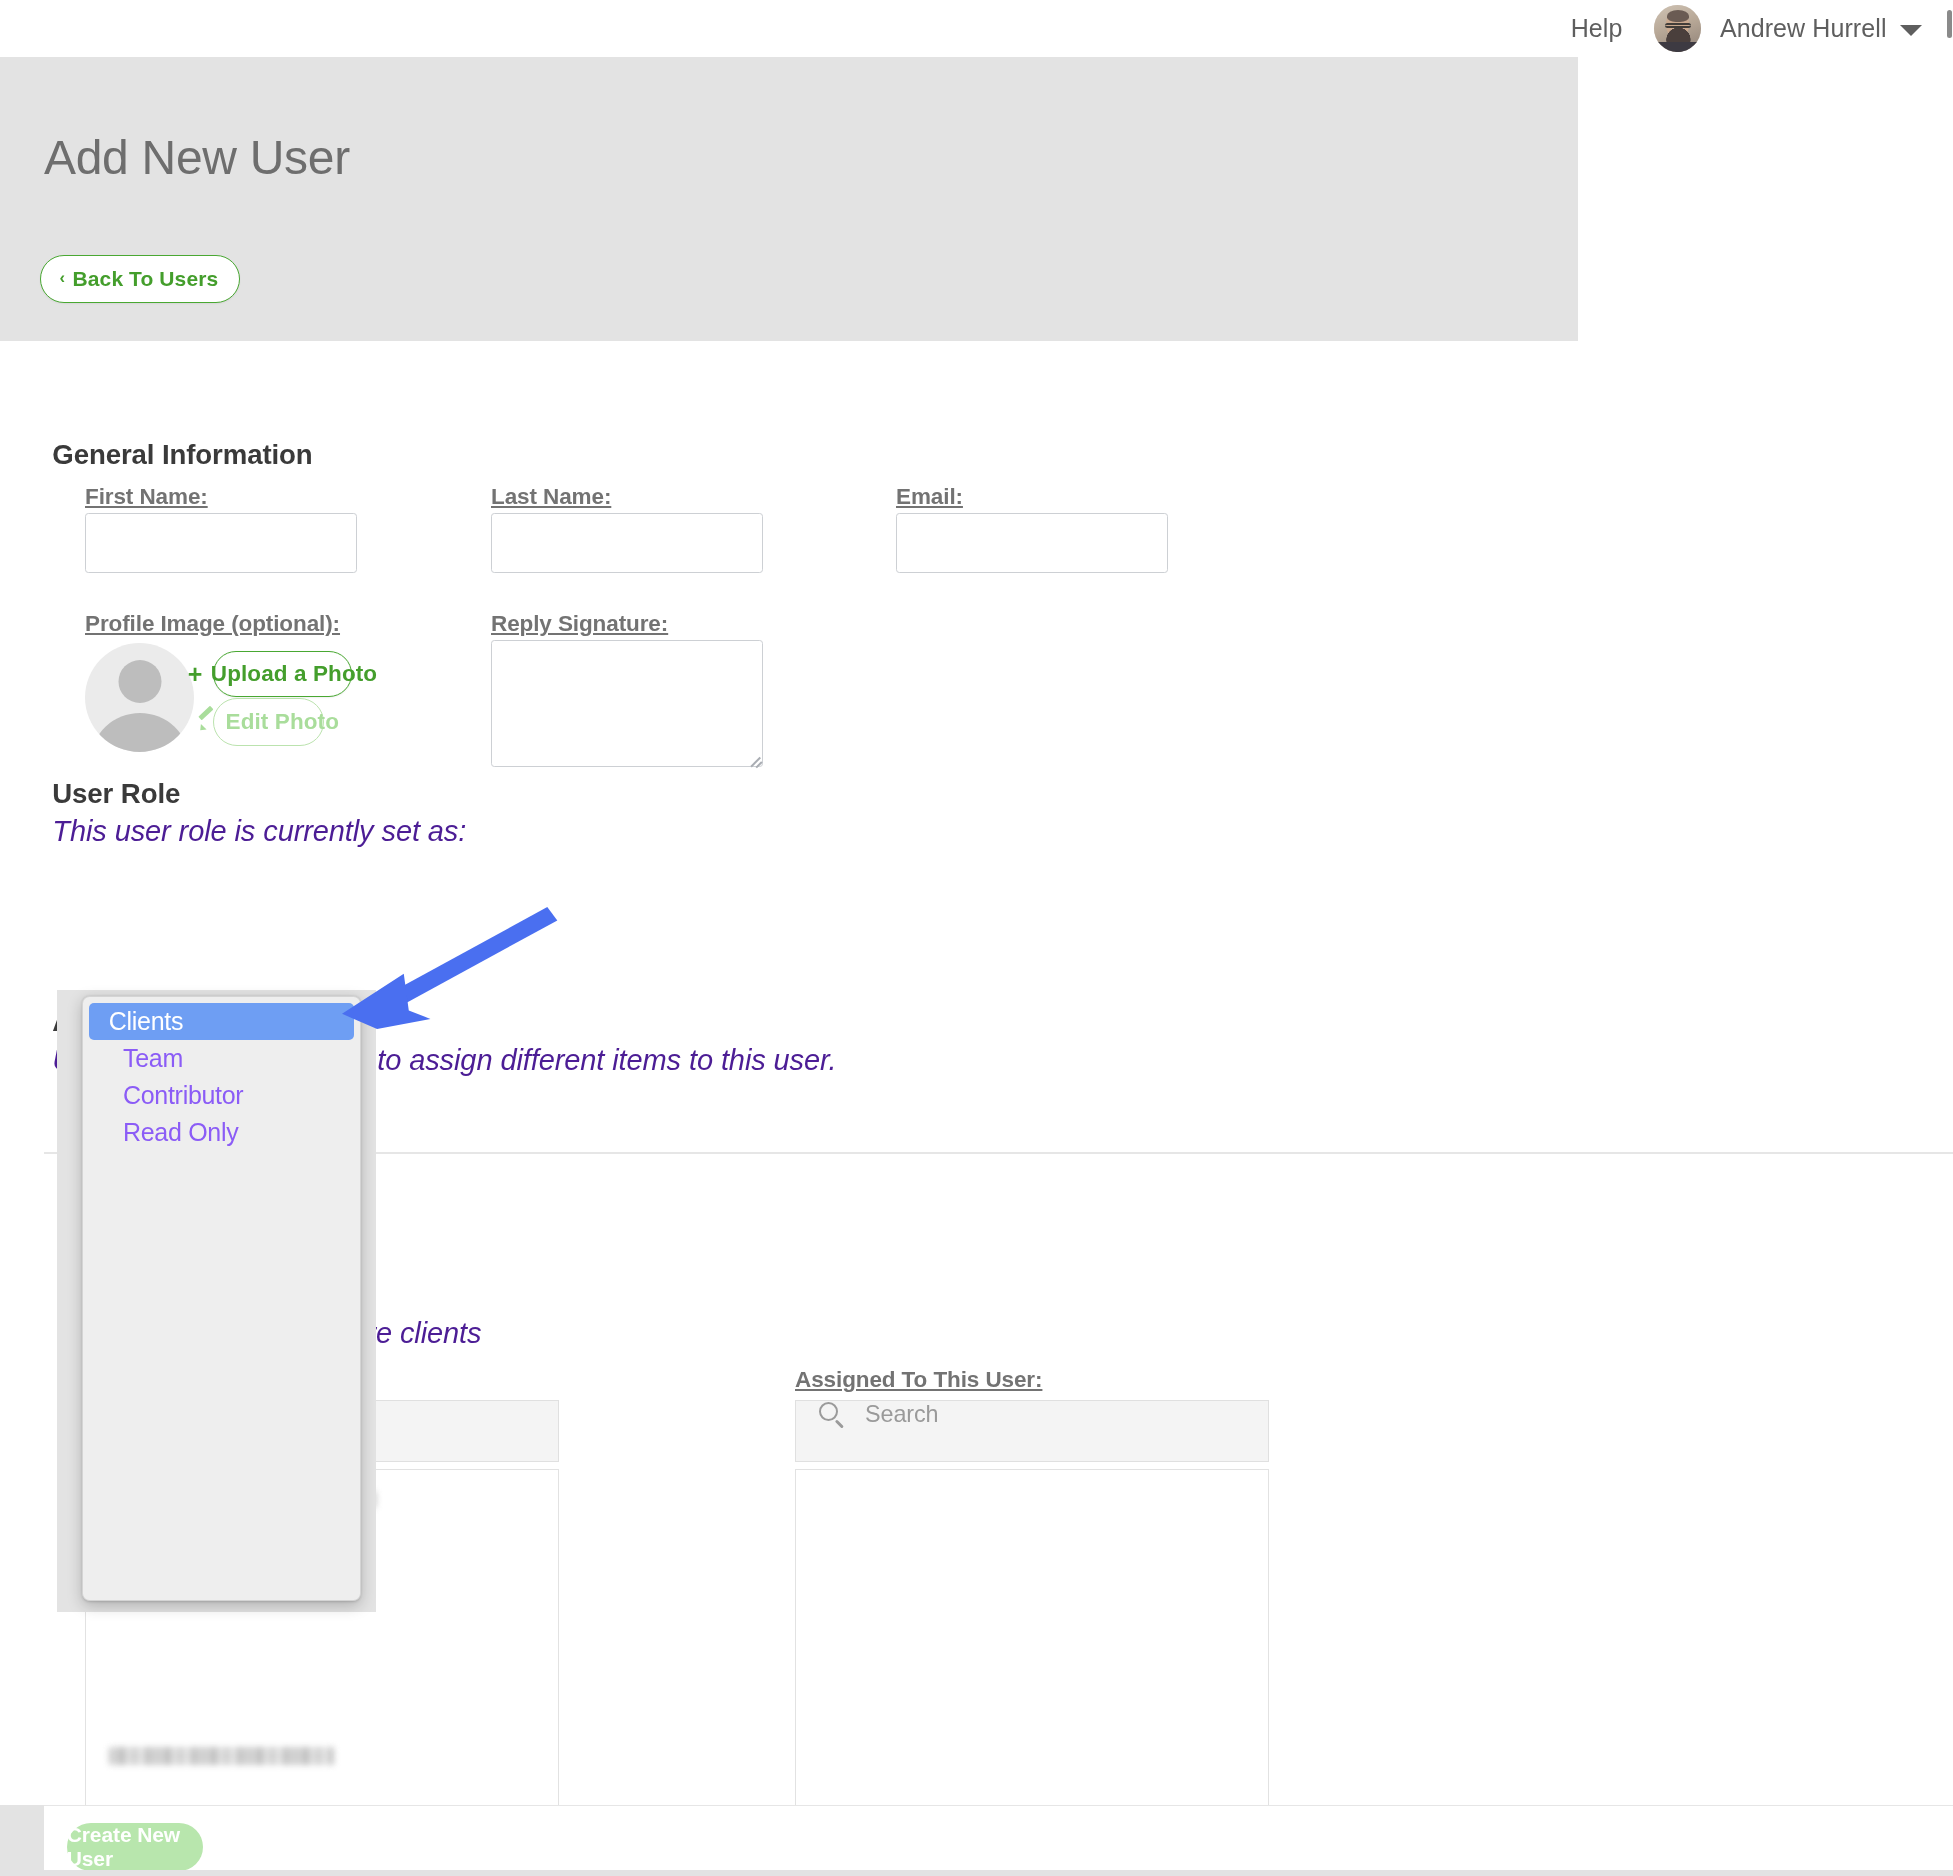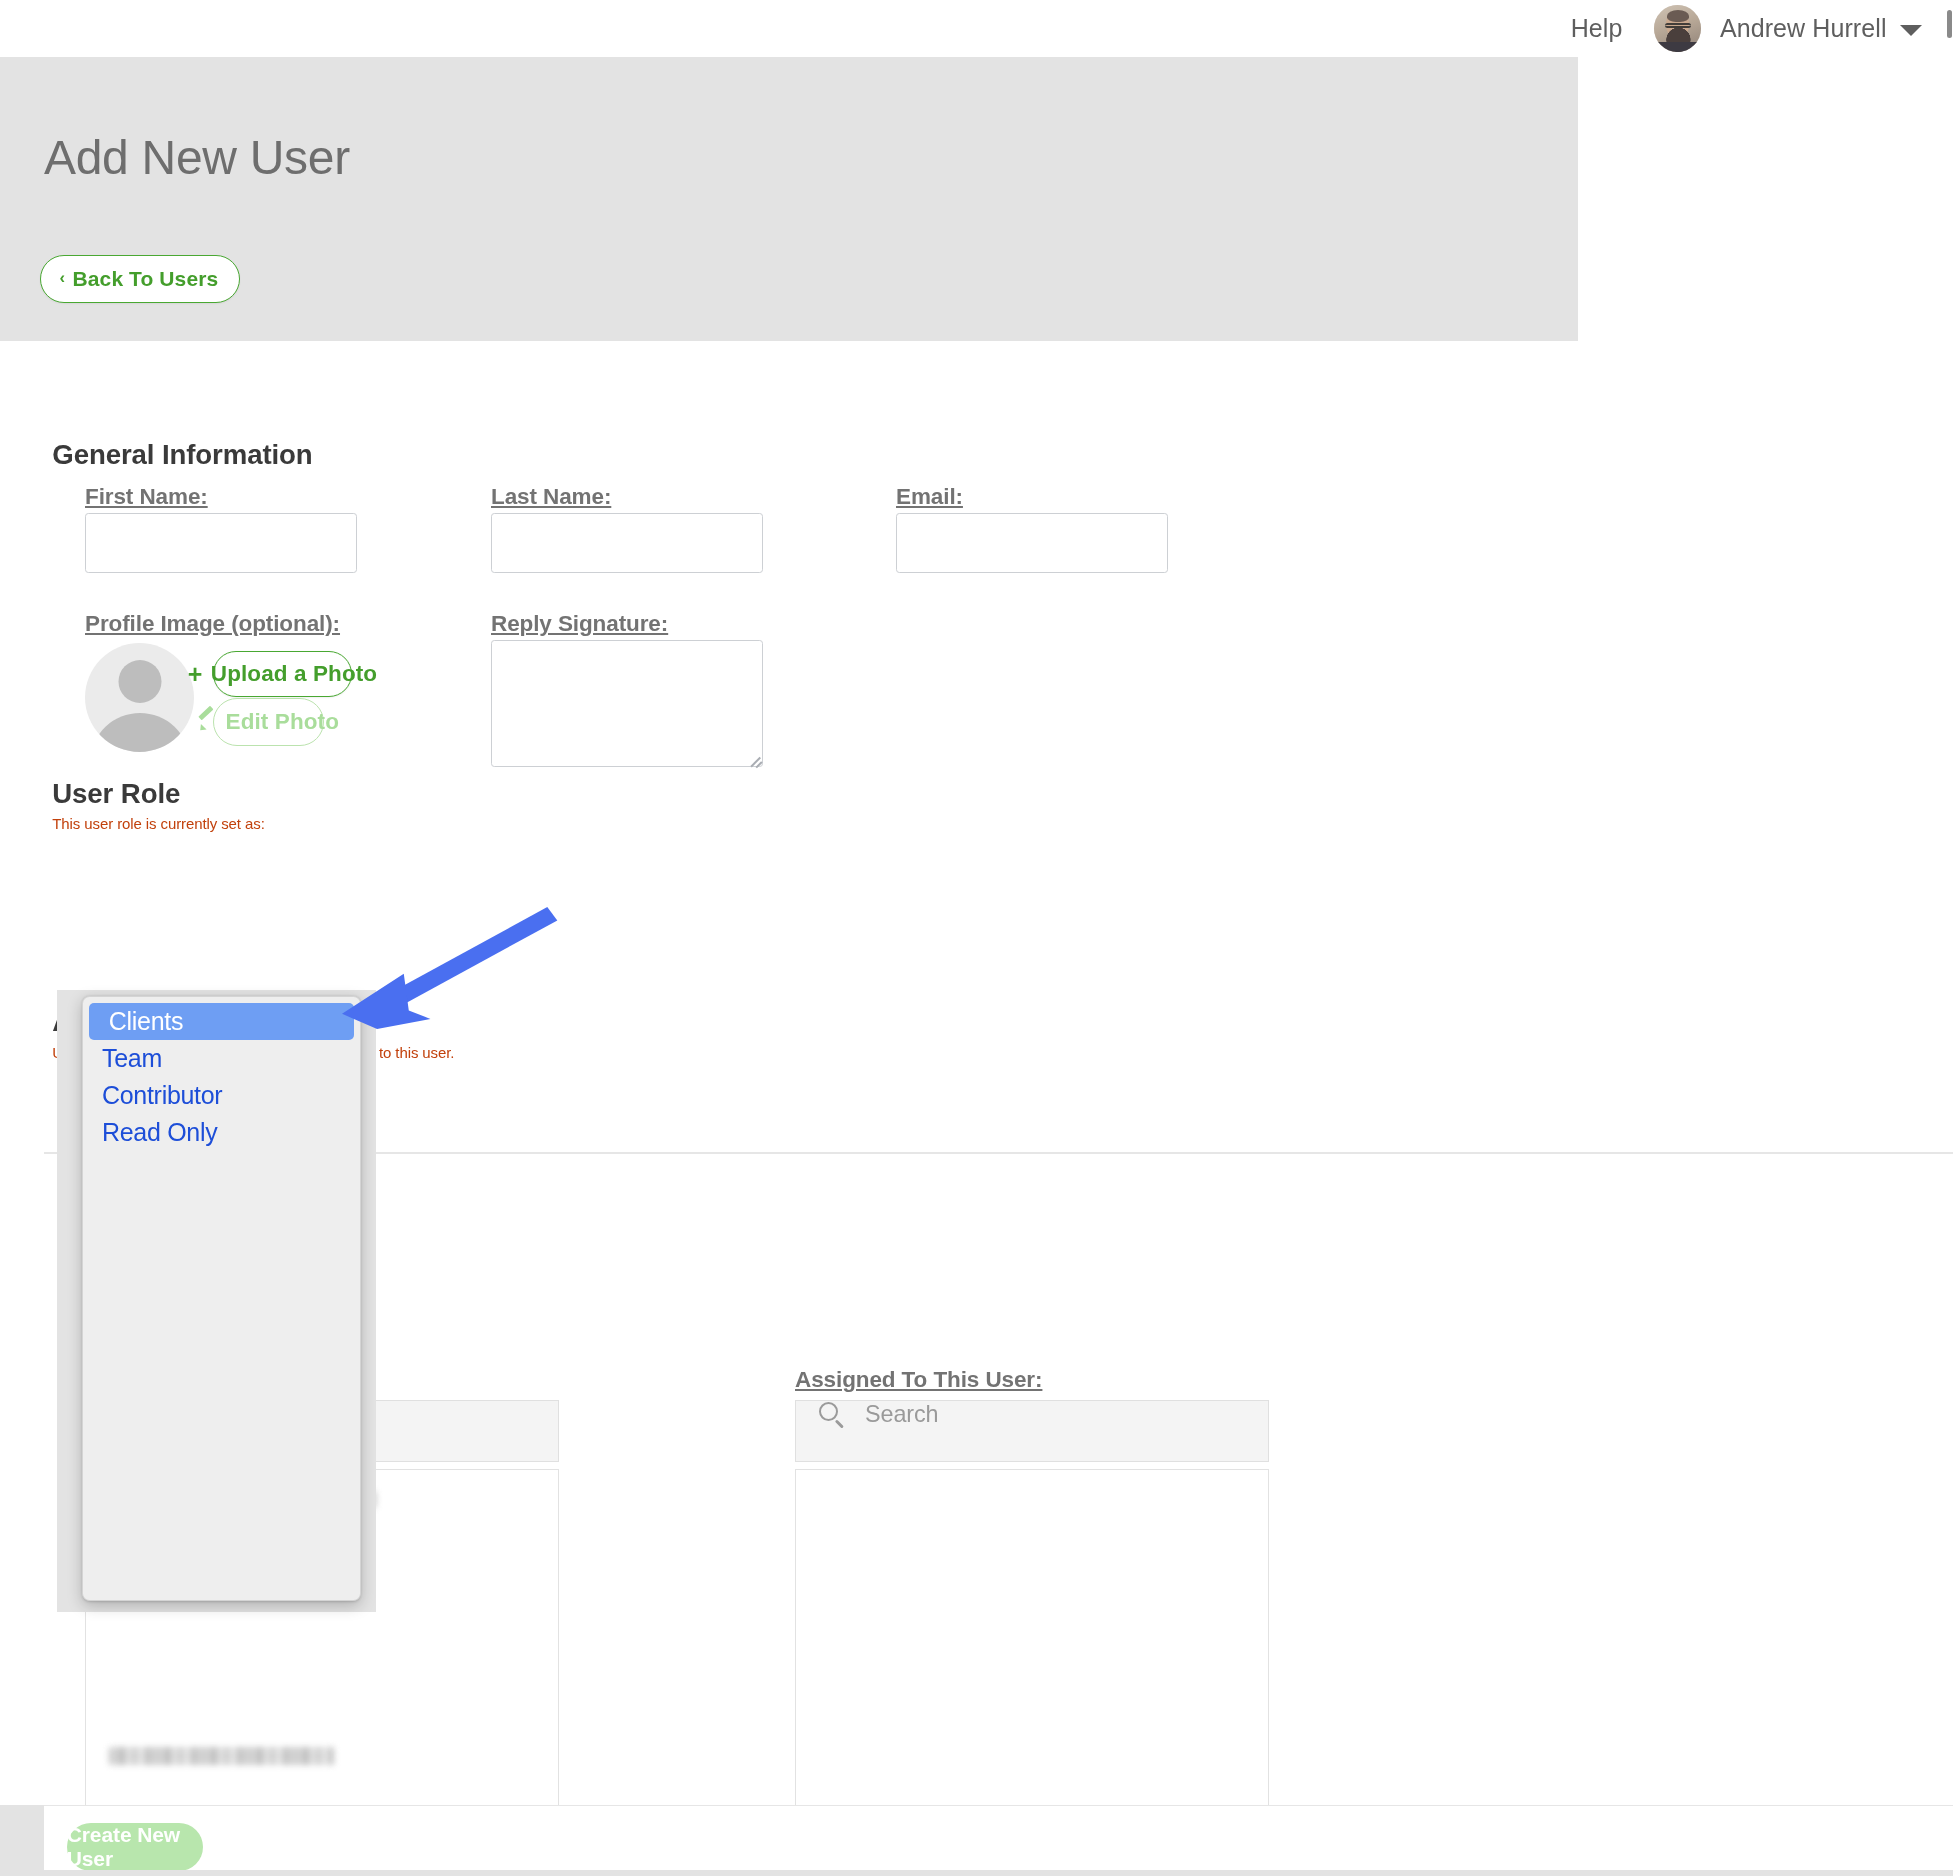--- a/index.html
+++ b/index.html
@@ -266,23 +266,24 @@
     left: 0px; bottom: 0px;
     width: 0; height: 0;
     border-left: 4.2px solid transparent;
     border-right: 4.2px solid transparent;
     border-bottom: 5.8px solid #a9dd9b;
     transform: rotate(-135deg);
   }
 
   .plain-text {
     position: absolute;
-    font-size: 15px;
-    color: #c2410c;
+    font-size: 29px;
+    color: #4c1d95;
     letter-spacing: -0.1px;
+    font-style: italic;
   }
 
   .divider {
     position: absolute;
     height: 1.7px;
     background: #e6e6e6;
   }
 
   
   .sel-box {
@@ -435,23 +436,23 @@
     border: 0.8px solid #d4d4d4;
     border-radius: 7.5px;
     box-shadow: 0 4.2px 15px rgba(0,0,0,.22), 0 0.8px 2.5px rgba(0,0,0,.14);
     padding-top: 5.8px;
     z-index: 41;
   }
   .popup-item {
     height: 37px;
     display: flex;
     align-items: center;
-    padding-left: 19px;
+    padding-left: 40px;
     font-size: 25px;
-    color: #1d4ed8;
+    color: #8b5cf6;
     letter-spacing: -0.3px;
     cursor: pointer;
   }
   .popup-item.sel {
     background: #6e9ef3;
     color: #ffffff;
     border-radius: 5px;
     margin: 0 5.8px;
     padding-left: 20px;
   }

